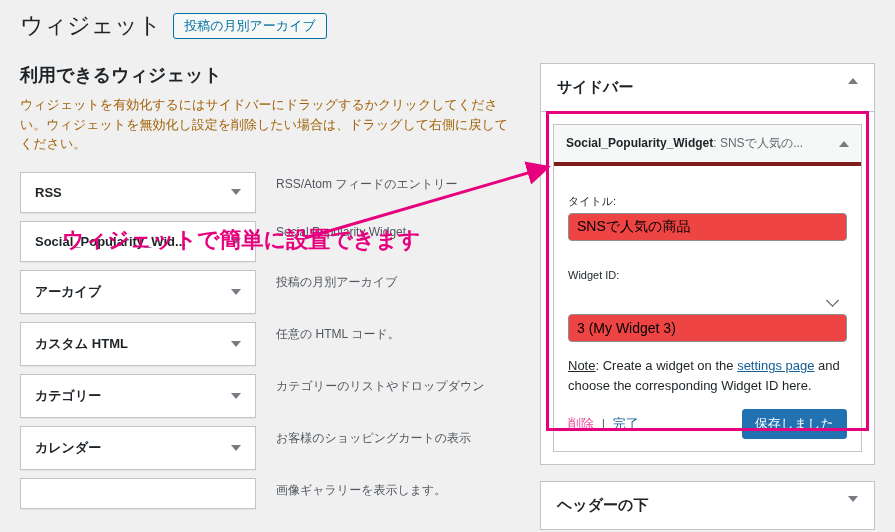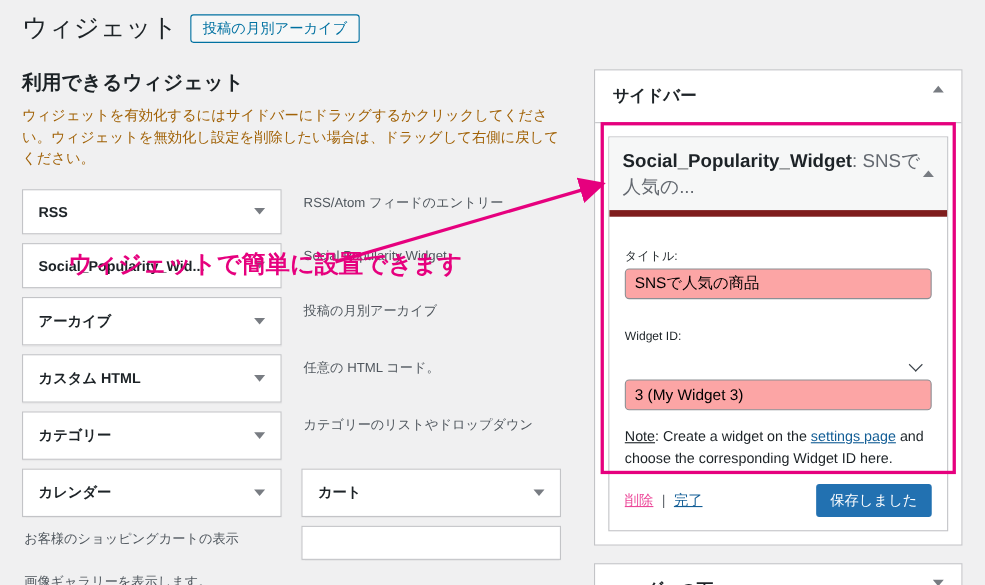--- a/index.html
+++ b/index.html
@@ -67,36 +67,36 @@
     border-bottom: 1px solid #c3c4c7;
   }
   .sidebar-area-box.collapsed .sidebar-area-header { border-bottom: none; }
   .widget-instance {
     margin: 12px;
     border: 1px solid #c3c4c7;
     background: #fff;
   }
   .widget-instance-header {
     background: #f6f7f7;
-    border-bottom: 6px solid #7f1d1d;
+    border-bottom: 4px solid #7f1d1d;
     padding: 10px 12px;
     display: flex; align-items: center; justify-content: space-between;
-    font-size: 17px;
+    font-size: 12px;
   }
   .widget-instance-header .name { font-weight: 600; }
   .widget-instance-header .desc { color: #646970; }
   .widget-form { padding: 14px 14px 12px; }
   .form-label { display: block; font-size: 11px; margin-bottom: 4px; margin-top: 14px; }
   .form-input, .form-select {
     width: 100%;
     border: 1px solid #8c8f94;
     border-radius: 4px;
     padding: 5px 8px;
     font-size: 14px;
-    background: #fca5a5;
+    background: #ef4444;
     margin-bottom: 14px;
   }
   .form-select {
     appearance: none;
     background-image: none;
     padding-right: 11px;
     margin-top: 29px;
   }
   .select-wrap { position: relative; }
   .select-wrap .chev {
@@ -205,26 +205,20 @@
             <span class="caret-down"></span>
           </div>
         </div>
         <div class="widget-desc">カテゴリーのリストやドロップダウン</div>
         <div class="widget-box">
           <div class="widget-box-header">
             <span>カレンダー</span>
             <span class="caret-down"></span>
           </div>
         </div>
-        <div class="widget-box">
-          <div class="widget-box-header">
-            <span>カート</span>
-            <span class="caret-down"></span>
-          </div>
-        </div>
         <div class="widget-desc">お客様のショッピングカートの表示</div>
         <div class="widget-box">
           <div class="widget-box-header"></div>
         </div>
         <div class="widget-desc">画像ギャラリーを表示します。</div>
       </div>
   </div>
 
   <div class="col-right">
     <div class="highlight-box"></div>

